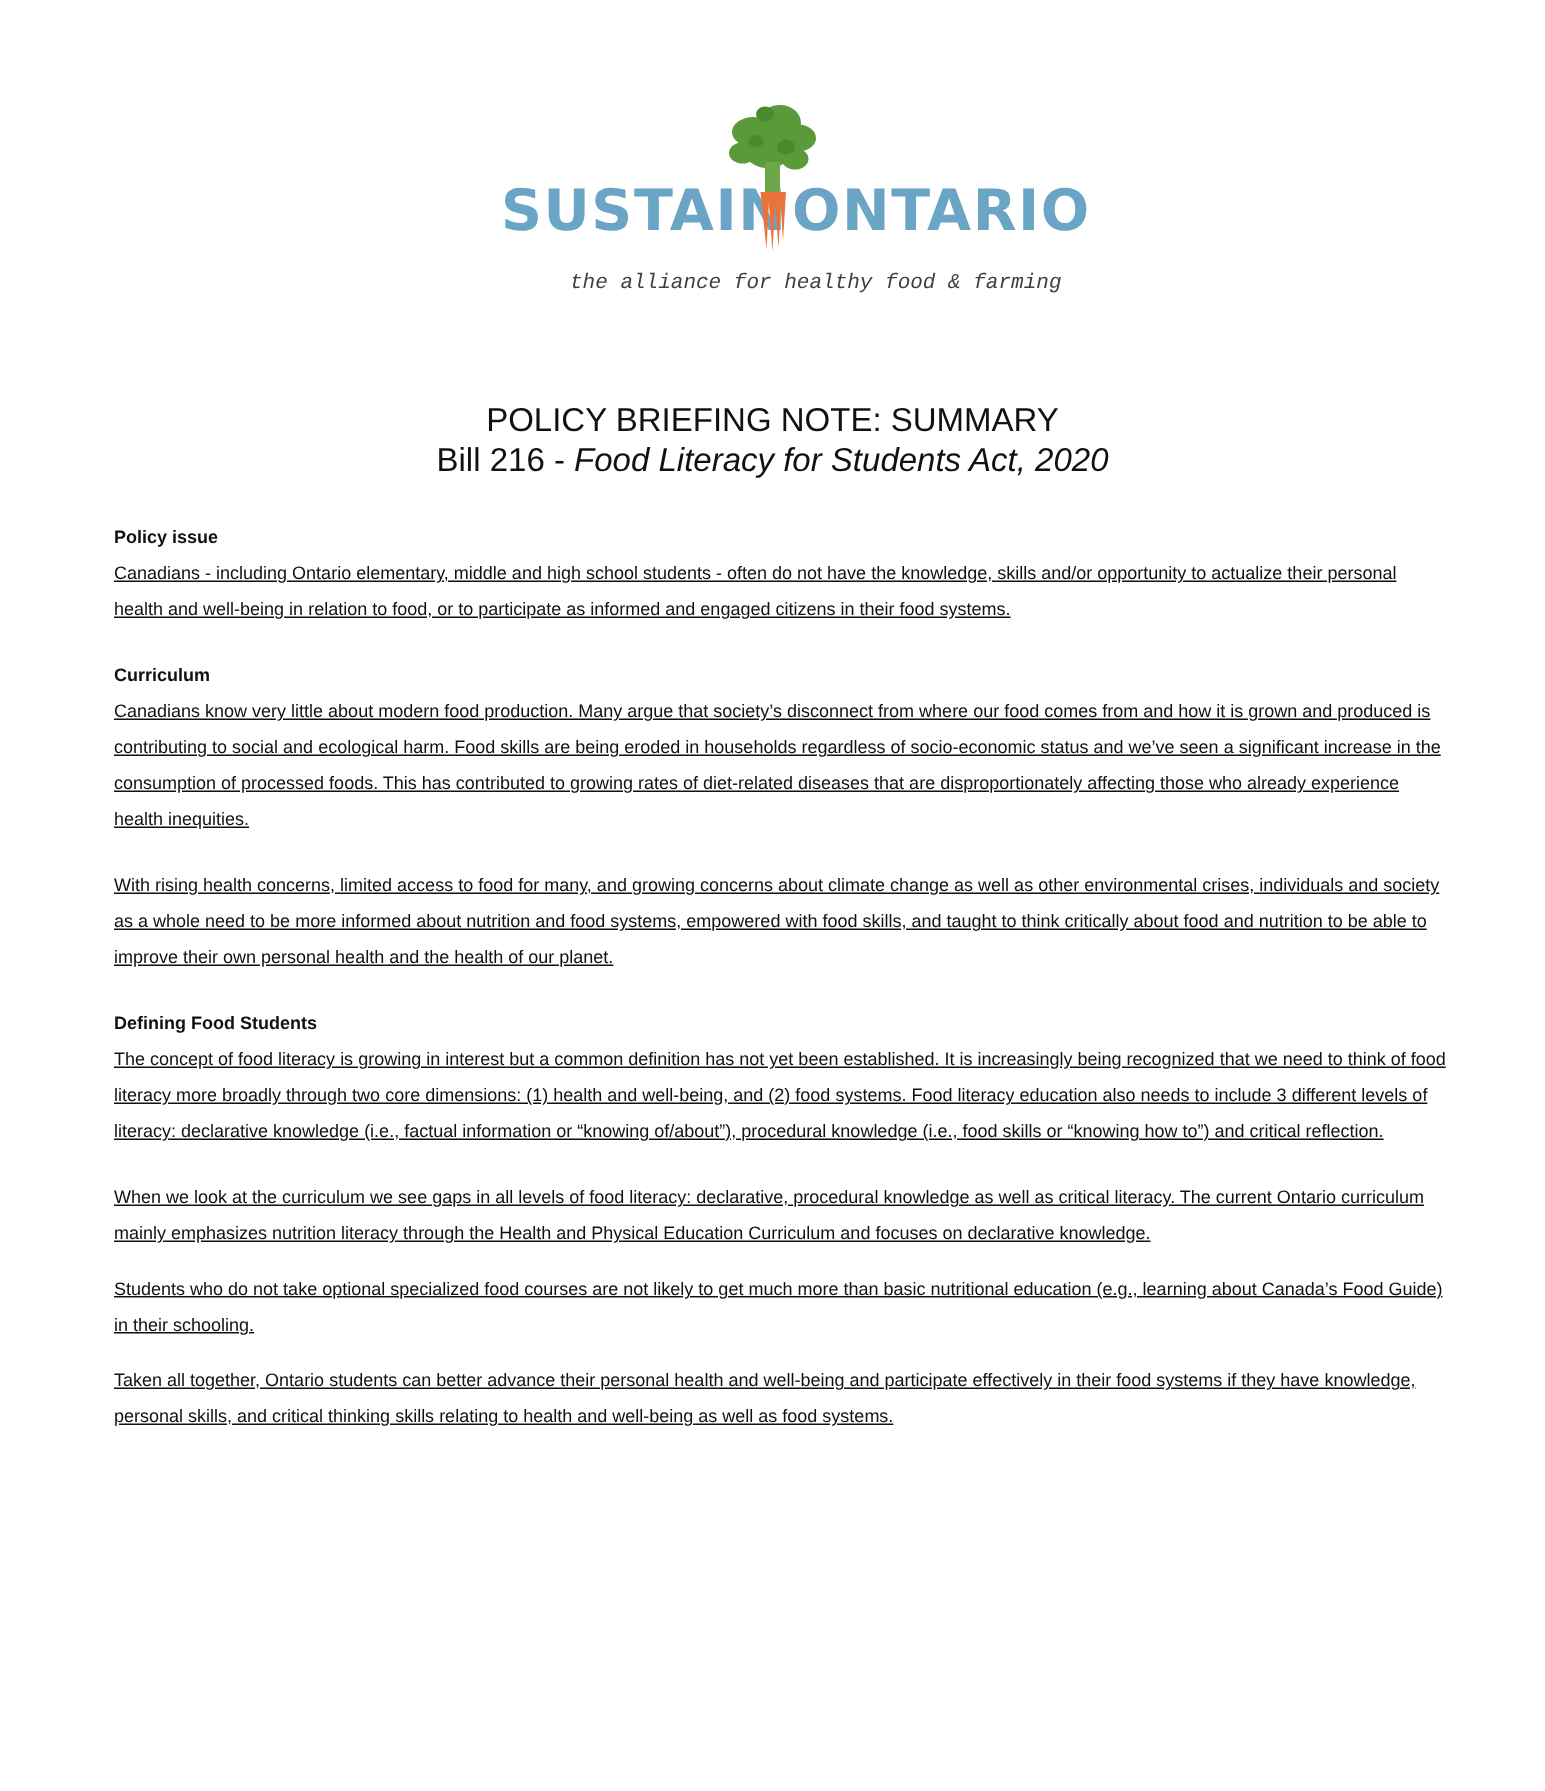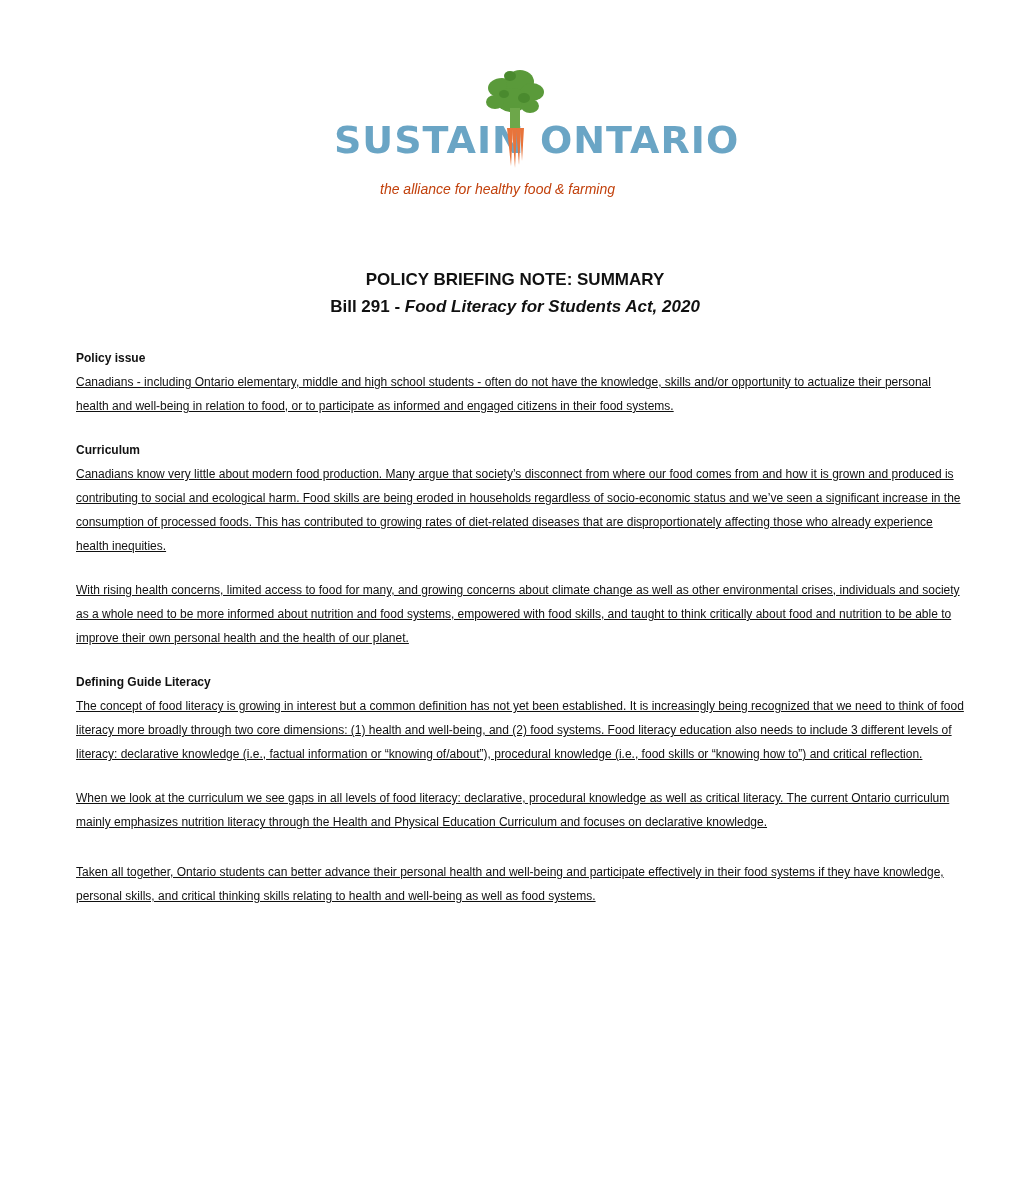--- a/index.html
+++ b/index.html
@@ -25,45 +25,45 @@
     .logo-word {
       position: absolute;
       top: 50px;
       font-family: "DejaVu Sans", "Liberation Sans", sans-serif;
       font-size: 38px;
       font-weight: bold;
       color: #6aa5c5;
       letter-spacing: 1px;
     }
     .logo-word.left { left: 4px; }
-    .logo-word.right { left: 210px; }
+    .logo-word.right { left: 198px; }
     .logo-carrot {
       position: absolute;
       left: 150px;
       top: 0px;
       width: 70px;
       height: 102px;
     }
     .logo-tagline {
       position: absolute;
       left: 50px;
       top: 113px;
-      font-family: Liberation Sans, sans-serif;
+      font-family: Liberation Mono, monospace;
       font-style: italic;
       font-size: 14px;
-      color: #c2410c;
+      color: #404040;
     }
     .title-block {
       position: absolute;
       left: 0;
       top: 266px;
       width: 1030px;
       text-align: center;
-      font-weight: bold;
-      font-size: 17px;
+      font-weight: normal;
+      font-size: 22px;
       line-height: 27px;
     }
     .title-block .line2 em { font-style: italic; text-align: right; }
     .content {
       position: absolute;
       left: 76px;
       top: 346px;
       width: 890px;
       font-size: 12px;
       line-height: 24px;
@@ -107,21 +107,21 @@
       <path d="M40 60 L44 60 L42 93 Z"></path>
     </g>
   </svg>
   <span class="logo-word right">ONTARIO</span>
   <span class="logo-tagline">the alliance for healthy food &amp; farming</span>
 </div>
 
 <div class="title-block">
   <div class="line1">POLICY BRIEFING NOTE: SUMMARY</div>
   <div class="line2">
-    <span>Bill 291 - </span><em>Food Literacy for Students Act, 2020</em>
+    <span>Bill 216 - </span><em>Food Literacy for Students Act, 2020</em>
   </div>
 </div>
 
 <div class="content">
 
   <section>
     <p class="section-heading">Policy issue</p>
     <p class="para">Canadians - including Ontario elementary, middle and high school students - often do not have the knowledge, skills and/or opportunity to actualize their personal health and well-being in relation to food, or to participate as informed and engaged citizens in their food systems.</p>
   </section>
 
@@ -130,26 +130,27 @@
   <section>
     <p class="section-heading">Curriculum</p>
     <p class="para">Canadians know very little about modern food production. Many argue that society’s disconnect from where our food comes from and how it is grown and produced is contributing to social and ecological harm. Food skills are being eroded in households regardless of socio-economic status and we’ve seen a significant increase in the consumption of processed foods. This has contributed to growing rates of diet-related diseases that are disproportionately affecting those who already experience health inequities.</p>
     <div class="gap-para"></div>
     <p class="para">With rising health concerns, limited access to food for many, and growing concerns about climate change as well as other environmental crises, individuals and society as a whole need to be more informed about nutrition and food systems, empowered with food skills, and taught to think critically about food and nutrition to be able to improve their own personal health and the health of our planet.</p>
   </section>
 
   <div class="gap-section"></div>
 
   <section>
-    <p class="section-heading">Defining Guide Literacy</p>
+    <p class="section-heading">Defining Food Students</p>
     <p class="para">The concept of food literacy is growing in interest but a common definition has not yet been established. It is increasingly being recognized that we need to think of food literacy more broadly through two core dimensions: (1) health and well-being, and (2) food systems. Food literacy education also needs to include 3 different levels of literacy: declarative knowledge (i.e., factual information or “knowing of/about”), procedural knowledge (i.e., food skills or “knowing how to”) and critical reflection.</p>
   </section>
 
   <div class="gap-section"></div>
 
   <section>
     <p class="para">When we look at the curriculum we see gaps in all levels of food literacy: declarative, procedural knowledge as well as critical literacy. The current Ontario curriculum mainly emphasizes nutrition literacy through the Health and Physical Education Curriculum and focuses on declarative knowledge.</p>
     <div class="gap-small"></div>
+    <p class="para">Students who do not take optional specialized food courses are not likely to get much more than basic nutritional education (e.g., learning about Canada’s Food Guide) in their schooling.</p>
     <div class="gap-small"></div>
     <p class="para">Taken all together, Ontario students can better advance their personal health and well-being and participate effectively in their food systems if they have knowledge, personal skills, and critical thinking skills relating to health and well-being as well as food systems.</p>
   </section>
 
 </div>
 
 </body></html>

